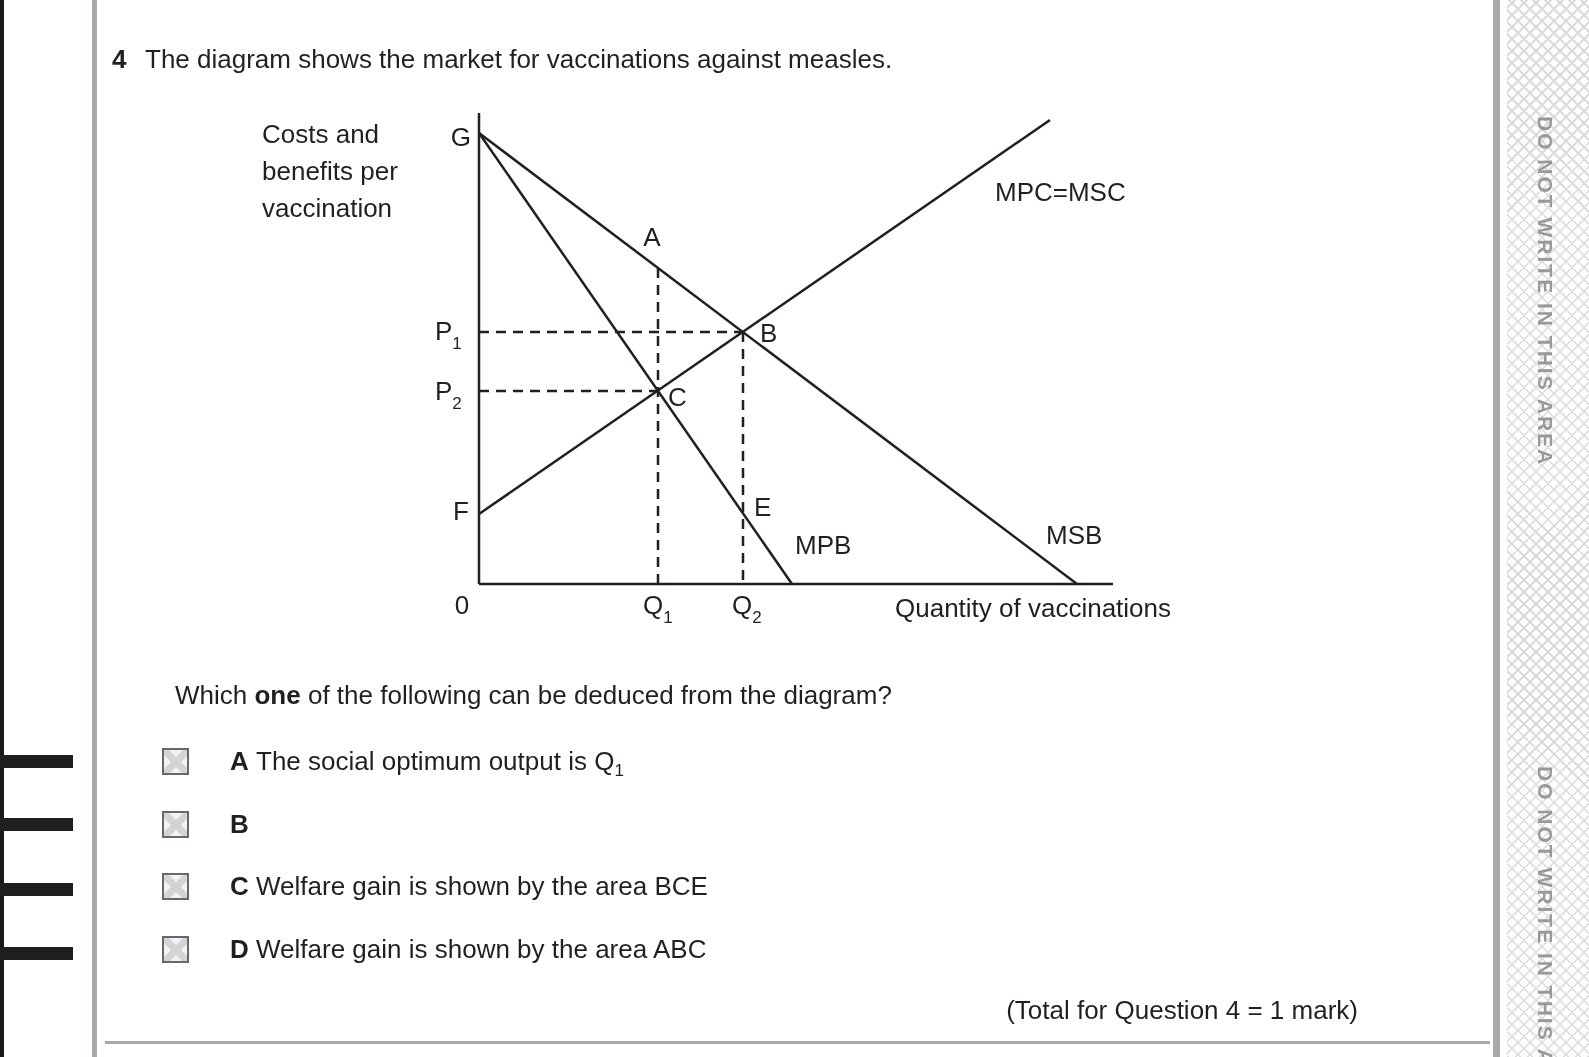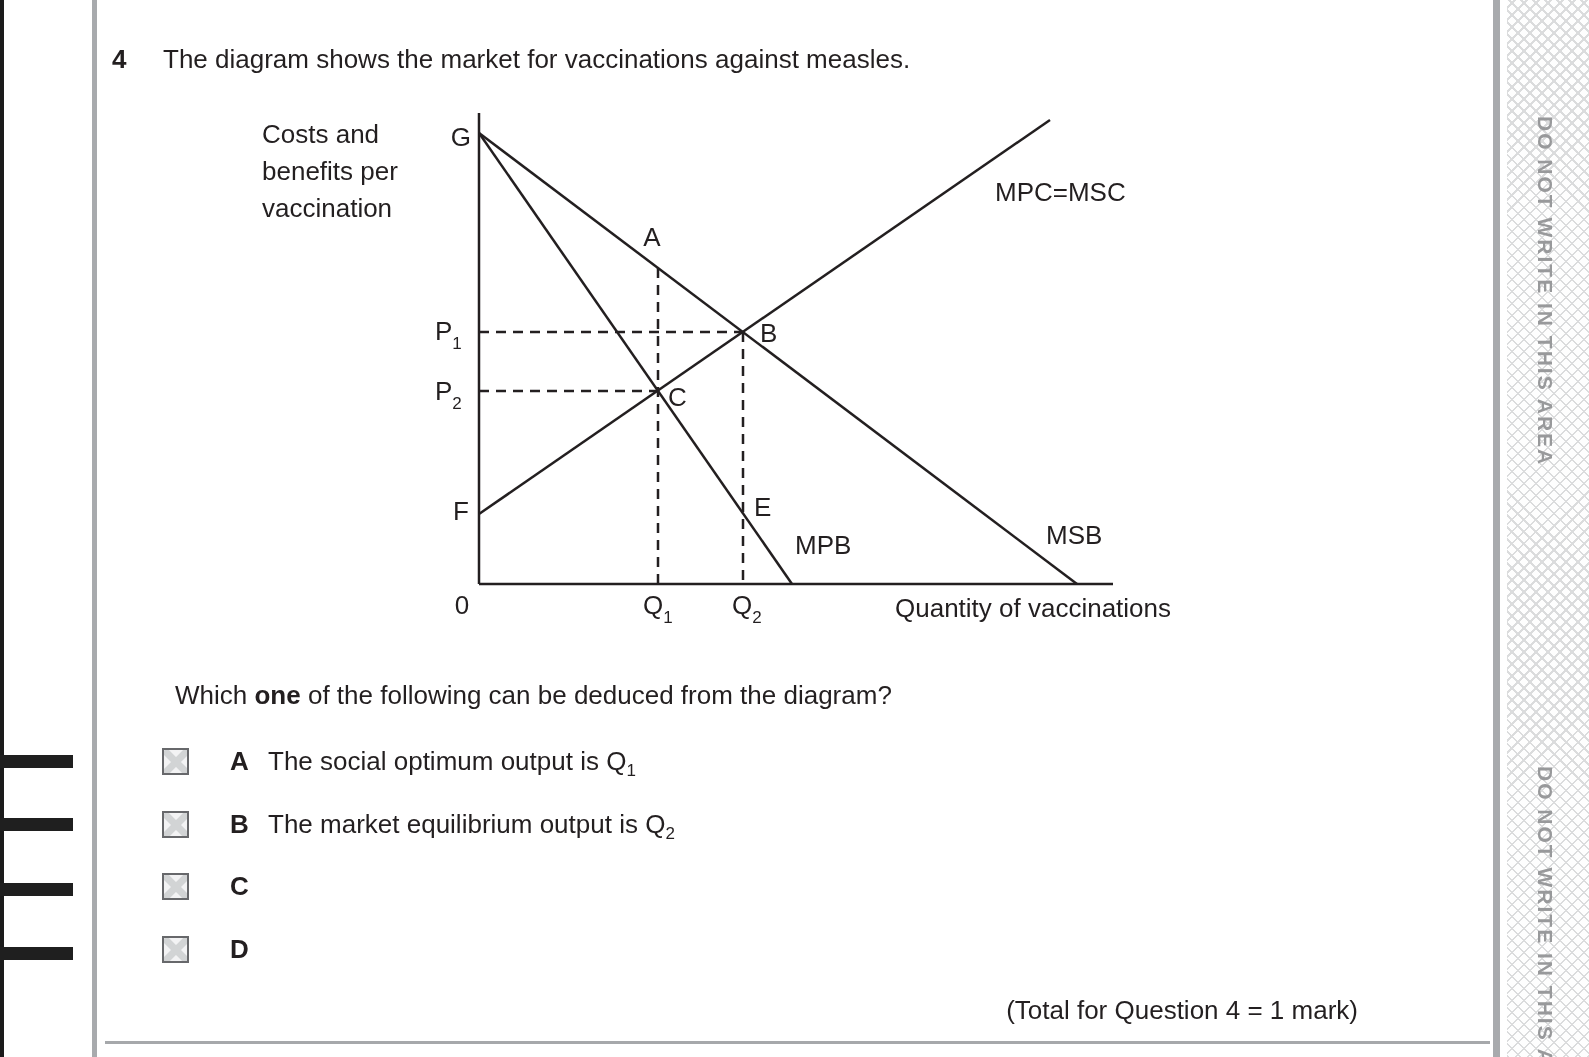--- a/index.html
+++ b/index.html
@@ -26,38 +26,38 @@
   }
   .dnw{
     position:absolute;left:26px;
     writing-mode:vertical-rl;text-orientation:mixed;
     font-weight:bold;font-size:21px;letter-spacing:2px;
     color:#98999b;white-space:nowrap;
   }
 
   
   .q-num{left:112px;top:44px;font-size:26px;font-weight:bold;}
-  .q-text{left:163px;top:44px;font-size:26px;}
+  .q-text{left:145px;top:44px;font-size:26px;}
 
   
   .prompt{left:175px;top:680px;font-size:26px;}
   .prompt b{font-weight:bold;}
 
   
   .opt-row{left:162px;display:flex;align-items:center;}
   .opt-box{
     width:27px;height:27px;box-sizing:border-box;
     border:2.5px solid #67686b;background:#f3f3f4;
     position:relative;overflow:hidden;flex:0 0 auto;
   }
   .x-bar{position:absolute;left:50%;top:50%;width:33px;height:7px;background:#d2d4d5;}
   .x-bar.a{transform:translate(-50%,-50%) rotate(45deg);}
   .x-bar.b{transform:translate(-50%,-50%) rotate(-45deg);}
   .opt-letter{font-weight:bold;font-size:26px;margin-left:41px;width:26px;flex:0 0 auto;}
-  .opt-text{font-size:26px;margin-left:12px;white-space:nowrap;}
+  .opt-text{font-size:26px;white-space:nowrap;}
   .opt-text sub{font-size:17px;line-height:0;}
 
   
   .total{right:231px;top:995px;font-size:26px;font-weight:normal;}
 
   
   svg text{font-family:"Liberation Sans", sans-serif;font-size:26px;fill:#231f20;}
 </style>
 </head>
 <body>
@@ -124,30 +124,31 @@
     </div>
   <div class="opt-letter">A</div>
   <div class="opt-text"><span>The social optimum output is Q</span><sub>1</sub></div>
 </div>
 <div class="abs opt-row" style="top:809px">
   <div class="opt-box">
       <span class="x-bar a"></span>
       <span class="x-bar b"></span>
     </div>
   <div class="opt-letter">B</div>
-  <div class="opt-text"><span>The market equilibrium output is Q</span><sub>2</sub></div>
 </div>
 <div class="abs opt-row" style="top:871px">
   <div class="opt-box">
       <span class="x-bar a"></span>
       <span class="x-bar b"></span>
     </div>
   <div class="opt-letter">C</div>
+  <div class="opt-text"><span>Welfare gain is shown by the area BCE</span><sub></sub></div>
 </div>
 <div class="abs opt-row" style="top:934px">
   <div class="opt-box">
       <span class="x-bar a"></span>
       <span class="x-bar b"></span>
     </div>
   <div class="opt-letter">D</div>
+  <div class="opt-text"><span>Welfare gain is shown by the area ABC</span><sub></sub></div>
 </div>
 
 <div class="abs total">(Total for Question 4 = 1 mark)</div>
 
 </body></html>

